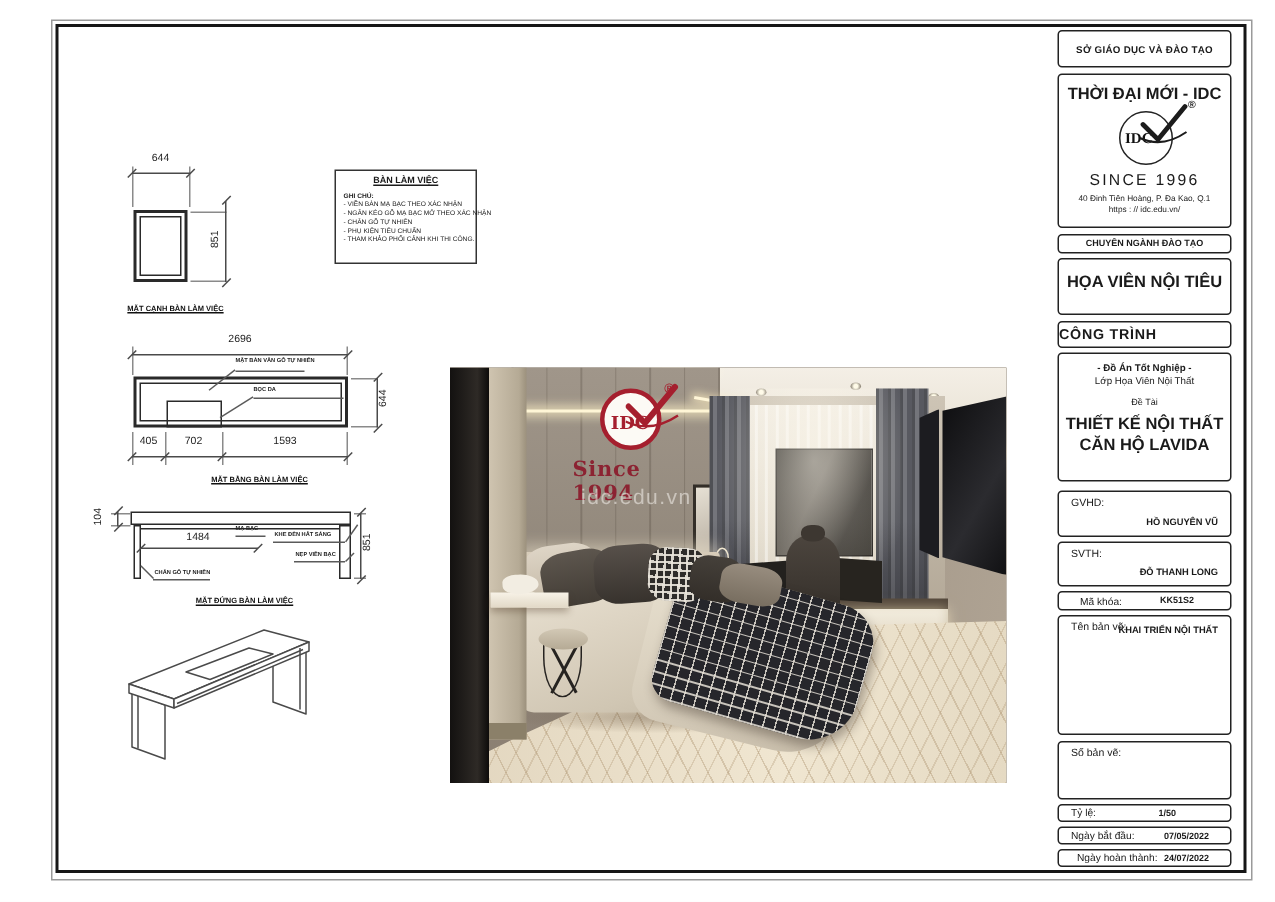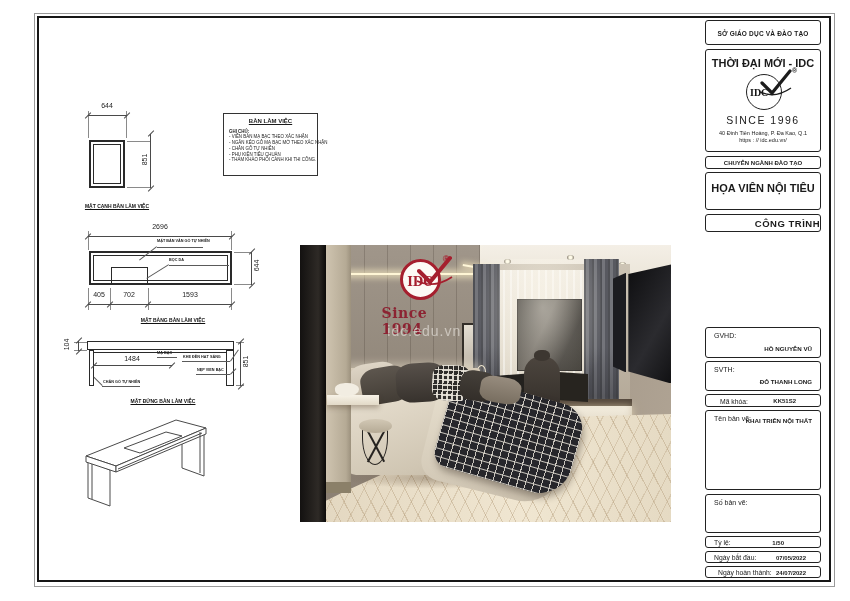--- a/index.html
+++ b/index.html
@@ -32,21 +32,21 @@
   .t-brand { font-size:11px; font-weight:bold; text-align:center; margin-top:7px; }
   .logo-wrap { position:relative; width:60px; height:42px; margin:2px auto 0 38px; }
   .logo-circle { position:absolute; left:2px; top:3px; width:36px; height:36px; border:1.6px solid #222; border-radius:50%; }
   .logo-idc { position:absolute; left:6px; top:16px; font-family:"Liberation Serif","DejaVu Serif",serif; font-weight:bold; font-size:10px; color:#111; }
   .logo-check { position:absolute; left:16px; top:-2px; }
   .logo-r { position:absolute; left:48px; top:-4px; font-size:7px; font-weight:bold; }
   .t-since { font-size:10.5px; text-align:center; letter-spacing:1.5px; margin-top:1px; }
   .t-addr { font-size:5.5px; text-align:center; line-height:7px; margin-top:4px; color:#222; }
   .t-small-head { font-size:6px; font-weight:bold; text-align:center; line-height:13px; }
   .t-major { font-size:11px; font-weight:bold; text-align:center; margin-top:9px; }
-  .t-proj-head { font-size:9.5px; font-weight:bold; text-align:right; line-height:18px; letter-spacing:.5px; }
+  .t-proj-head { font-size:9.5px; font-weight:bold; text-align:left; line-height:18px; letter-spacing:.5px; }
   .t-sub1 { font-size:6.5px; font-weight:bold; text-align:center; margin-top:6px; }
   .t-sub2 { font-size:6.5px; text-align:center; margin-top:2px; }
   .t-detai { font-size:6px; text-align:center; margin-top:8px; }
   .t-topic { font-size:11px; font-weight:bold; text-align:center; line-height:14px; }
   .t-topic.first { margin-top:4px; }
   .fld-label { position:absolute; left:8px; top:4px; font-size:7px; }
   .fld-value { position:absolute; right:8px; bottom:5px; font-size:6.2px; font-weight:bold; }
   .row-label { position:absolute; left:8px; top:0; font-size:6.8px; line-height:12px; }
   .row-value { position:absolute; right:14px; top:0; font-size:6px; font-weight:bold; line-height:12px; }
   .tb9 .row-label { left:14px; line-height:13px; }
@@ -369,20 +369,27 @@
   </div>
 
   <div class="abs tb tb4">
     <div class="t-major">HỌA VIÊN NỘI TIÊU</div>
   </div>
 
   <div class="abs tb tb5">
     <div class="t-proj-head">CÔNG TRÌNH</div>
   </div>
 
+  <div class="abs tb tb6">
+    <div class="t-sub1">- Đồ Án Tốt Nghiệp -</div>
+    <div class="t-sub2">Lớp Họa Viên Nội Thất</div>
+    <div class="t-detai">Đề Tài</div>
+    <div class="t-topic first">THIẾT KẾ NỘI THẤT</div>
+    <div class="t-topic">CĂN HỘ LAVIDA</div>
+  </div>
 
   <div class="abs tb tb7">
     <span class="fld-label">GVHD:</span>
     <span class="fld-value">HỒ NGUYÊN VŨ</span>
   </div>
 
   <div class="abs tb tb8">
     <span class="fld-label">SVTH:</span>
     <span class="fld-value">ĐỖ THANH LONG</span>
   </div>

